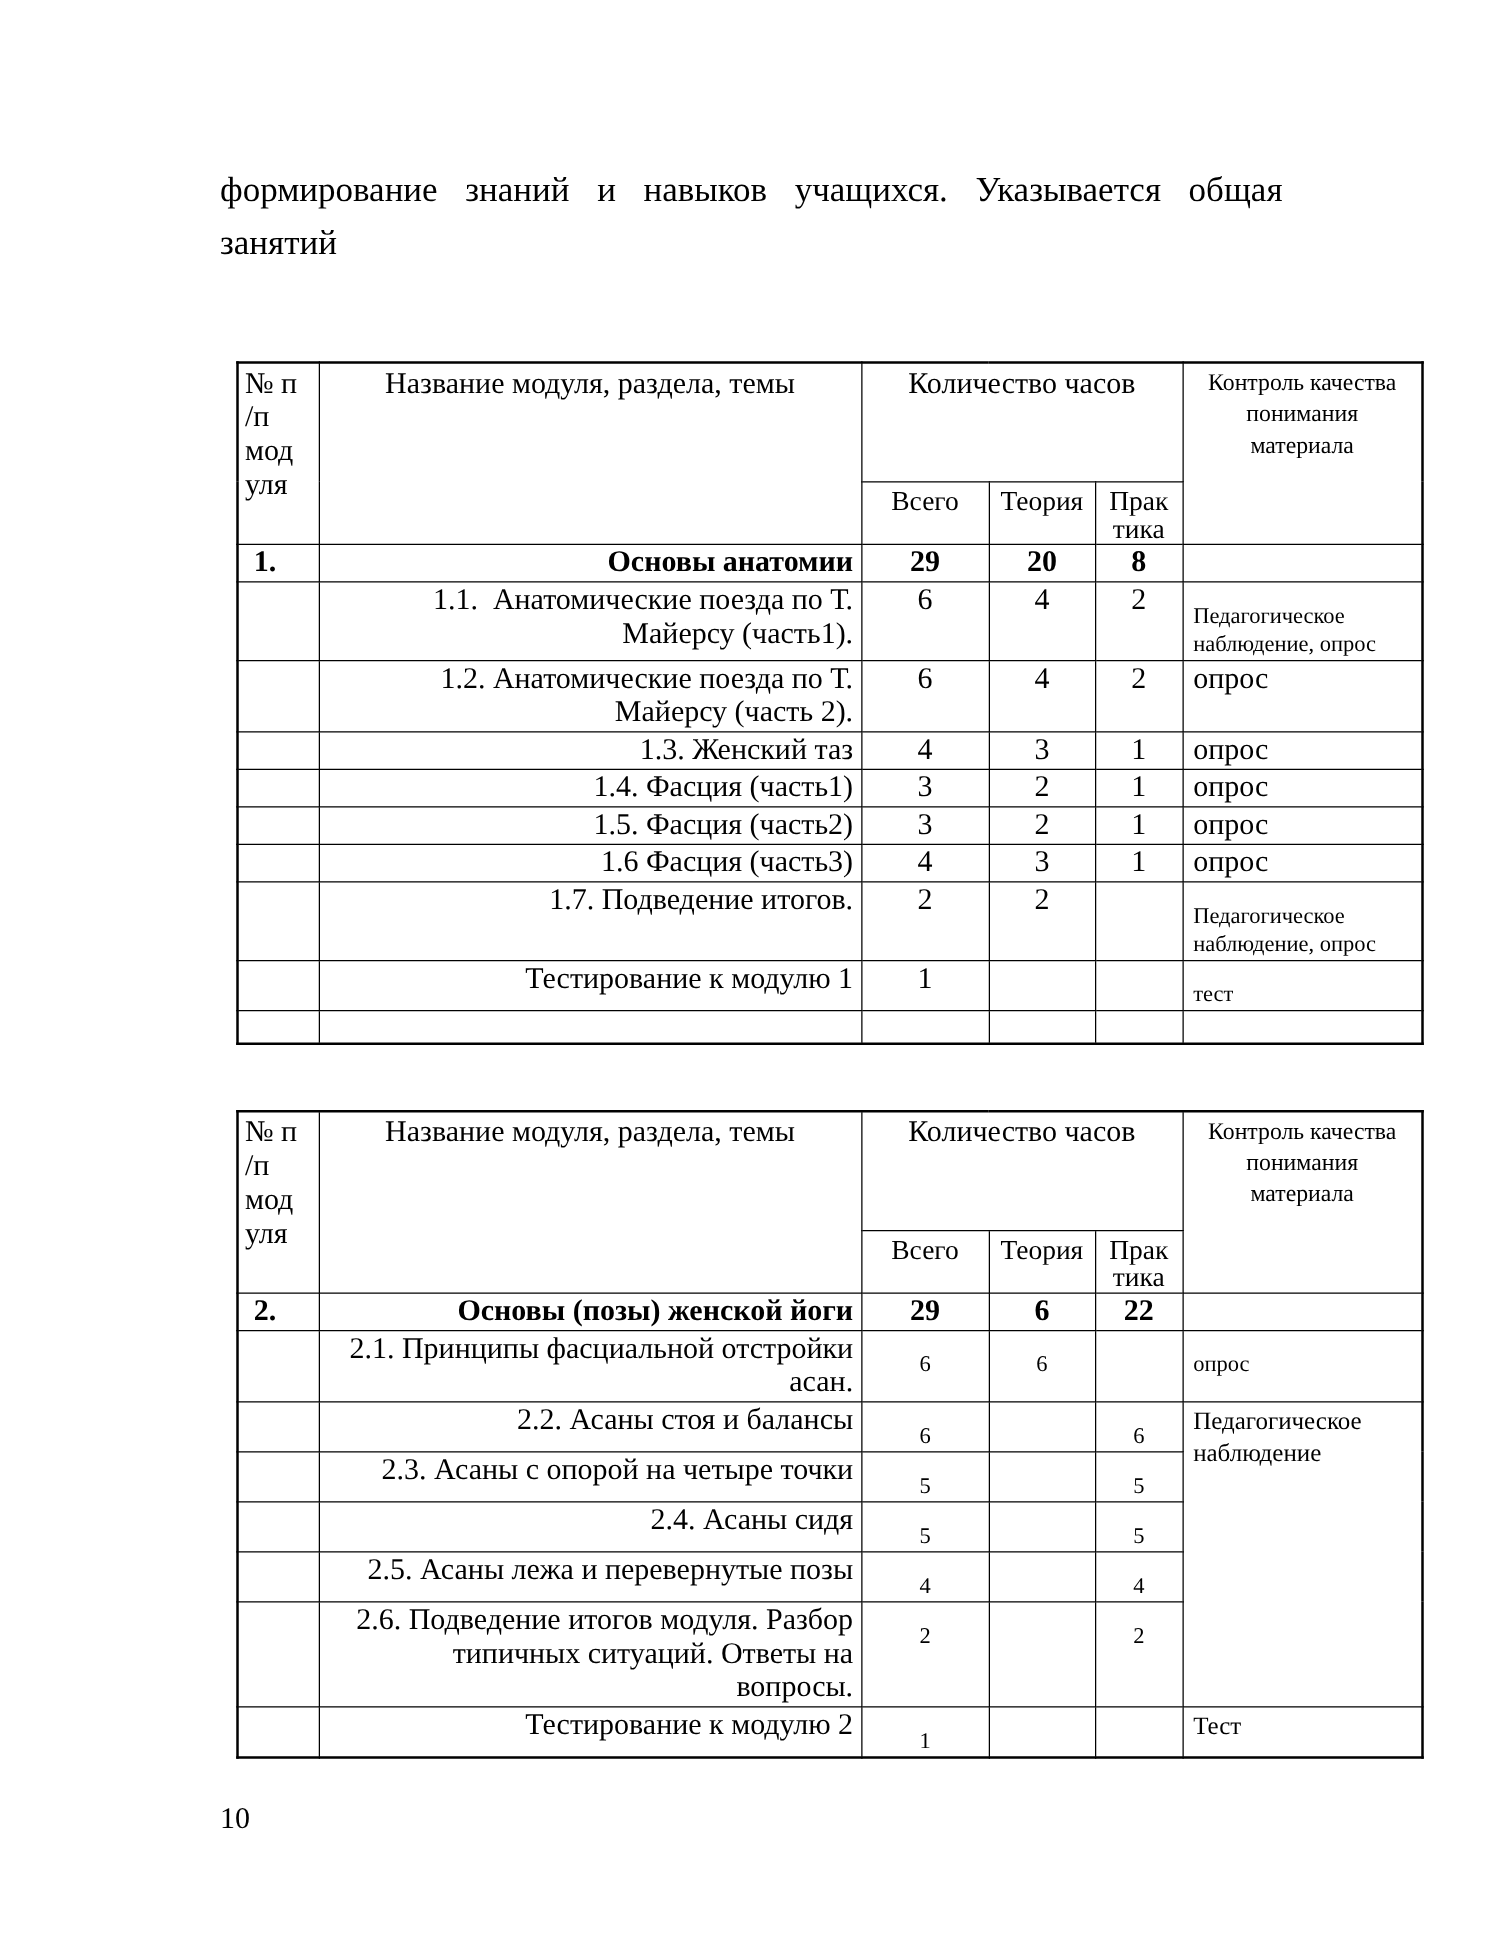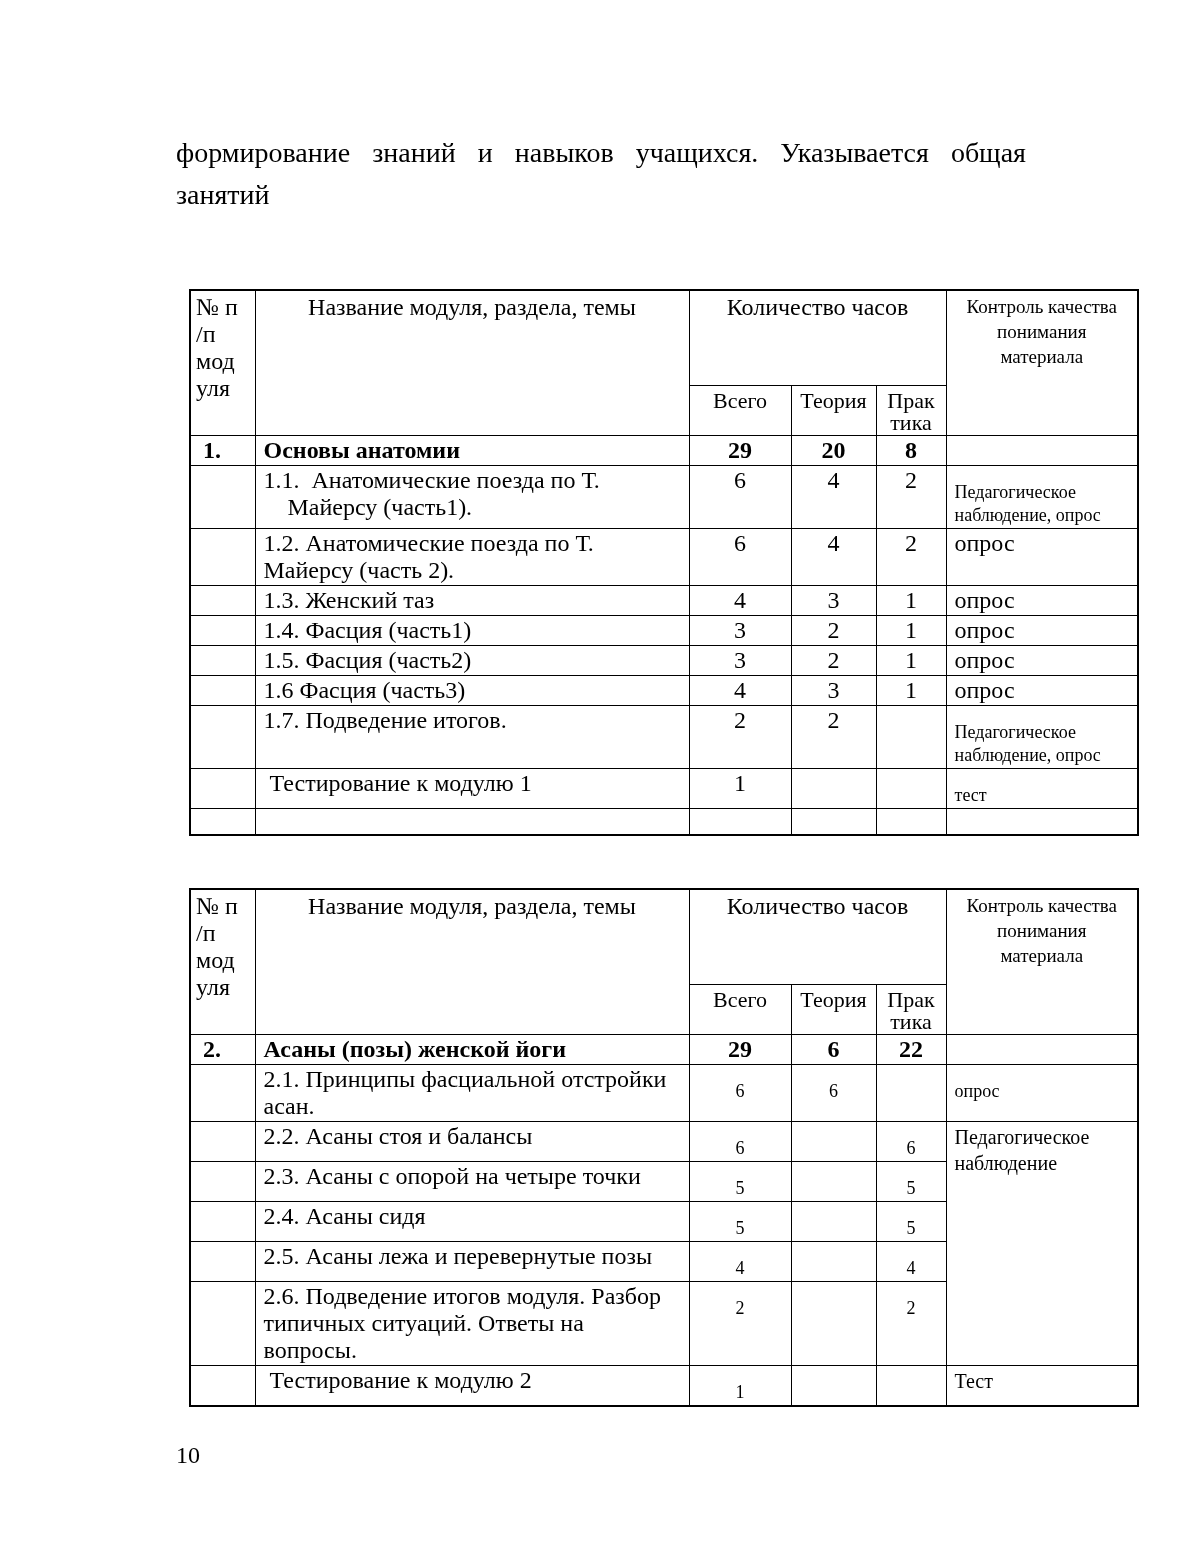--- a/index.html
+++ b/index.html
@@ -20,21 +20,21 @@
   td{
     border:1px solid #000000;vertical-align:top;padding:1px 4px;
     font-size:24px;line-height:27px;white-space:pre-line;overflow:hidden;
   }
   .hdr{text-align:center;padding-top:3px;}
   .numh{text-align:left;padding-left:5px;}
   .ctrlh{font-size:19px;line-height:25px;}
   .sub{text-align:center;font-size:22px;line-height:22px;padding-top:4px;margin-left:46px;}
   .bold td{font-weight:bold;}
   .num{text-align:left;padding-left:12px;}
-  .name{text-align:left;padding-left:8px;padding-right:6px;}
+  .name{text-align:right;padding-left:8px;padding-right:6px;}
   .val{text-align:center;}
   .ctrl{text-align:left;padding-left:8px;}
   .small{font-size:18px;line-height:23px;padding-top:15px;}
   .mid{font-size:20px;line-height:26px;padding-top:2px;}
   .pageno{position:absolute;left:176px;top:1442px;font-size:24px;}
 </style>
 </head>
 <body>
 
 <div class="page">
@@ -178,21 +178,21 @@
 материала</td>
     </tr>
     <tr style="height:50px">
       <td class="sub">Всего</td>
       <td class="sub">Теория</td>
       <td class="sub">Прак
 тика</td>
     </tr>
     <tr class="bold" style="height:30px">
       <td class="num">2.</td>
-      <td class="name">Асаны (позы) женской йоги</td>
+      <td class="name">Основы (позы) женской йоги</td>
       <td class="val">29</td>
       <td class="val">6</td>
       <td class="val">22</td>
       <td class="ctrl"></td>
     </tr>
     <tr style="height:55px">
       <td class="num"></td>
       <td class="name">2.1. Принципы фасциальной отстройки
 асан.</td>
       <td class="val small">6</td>

